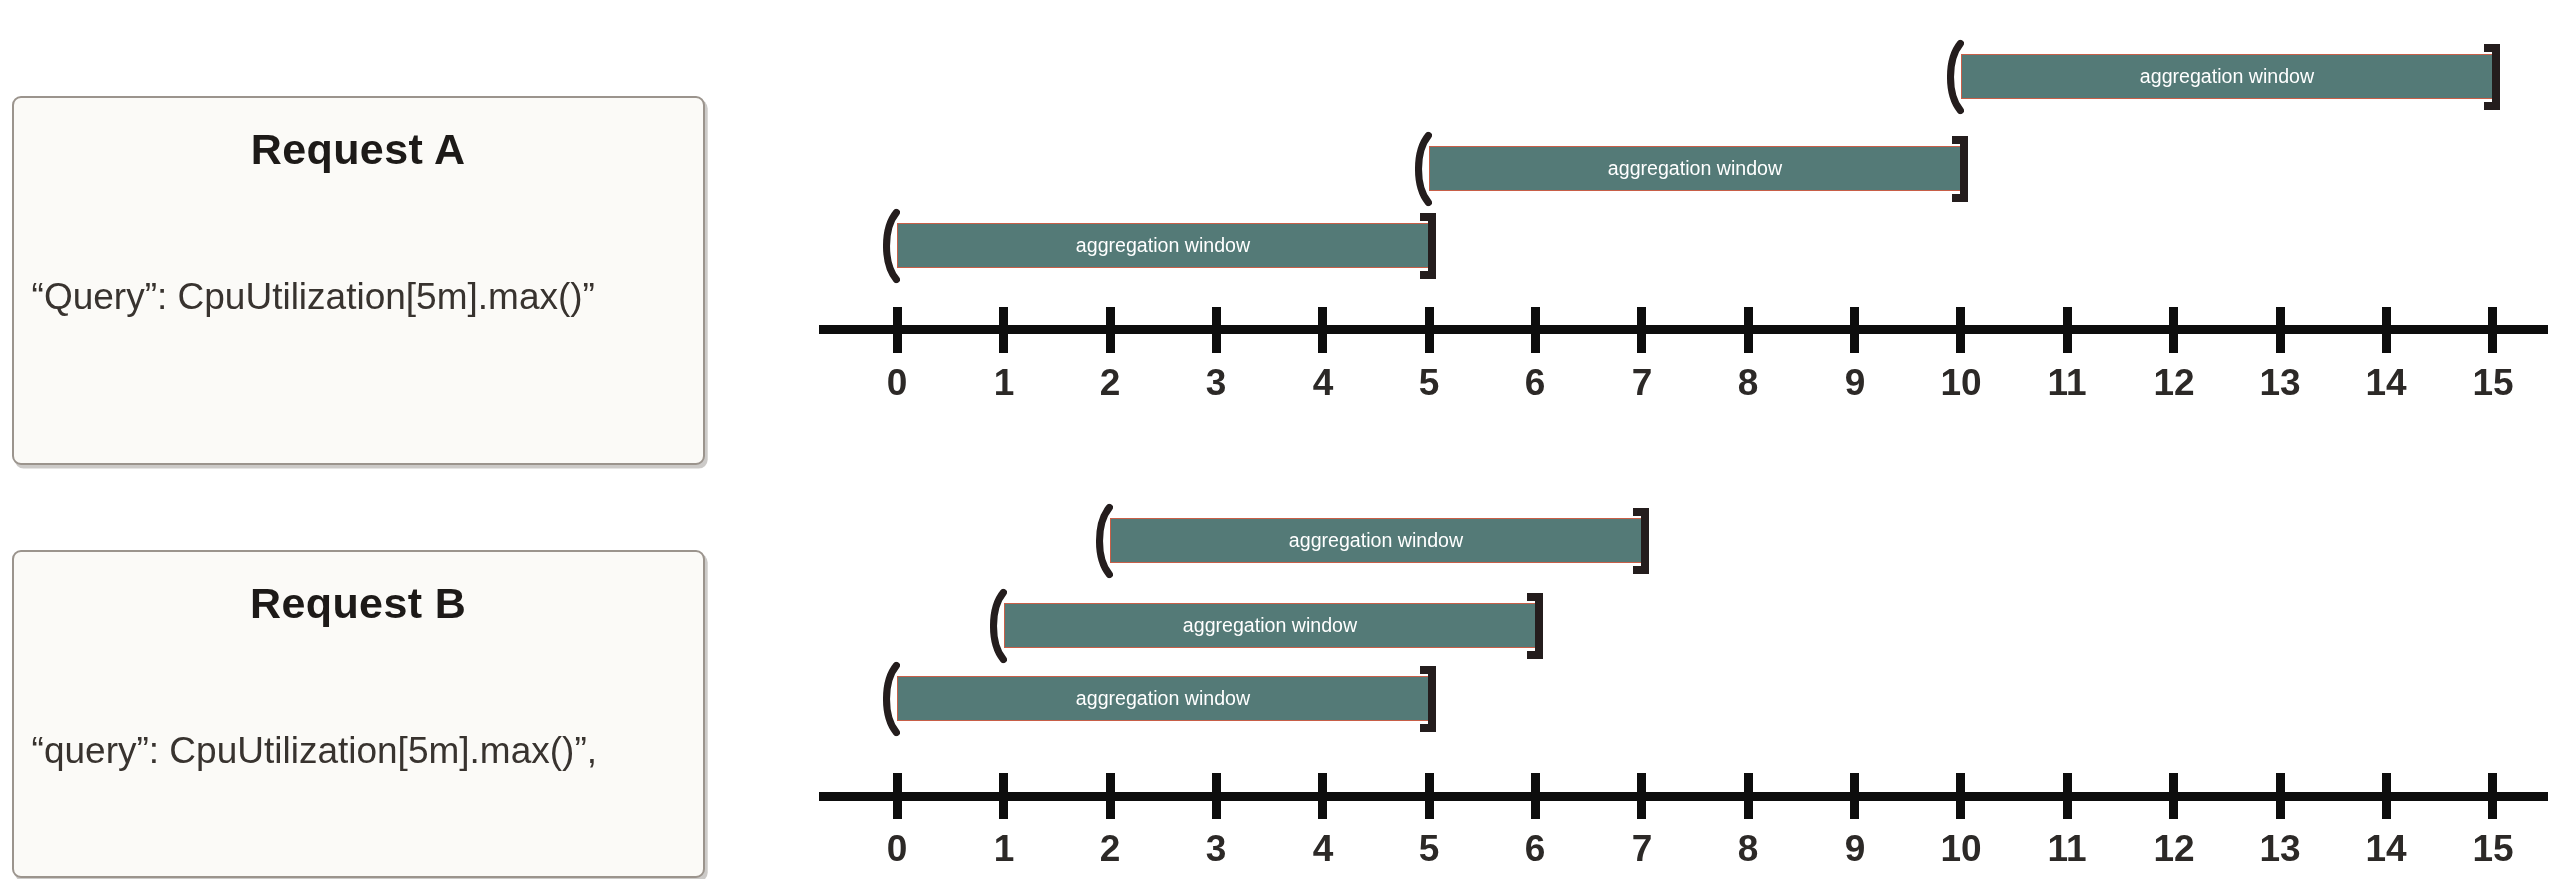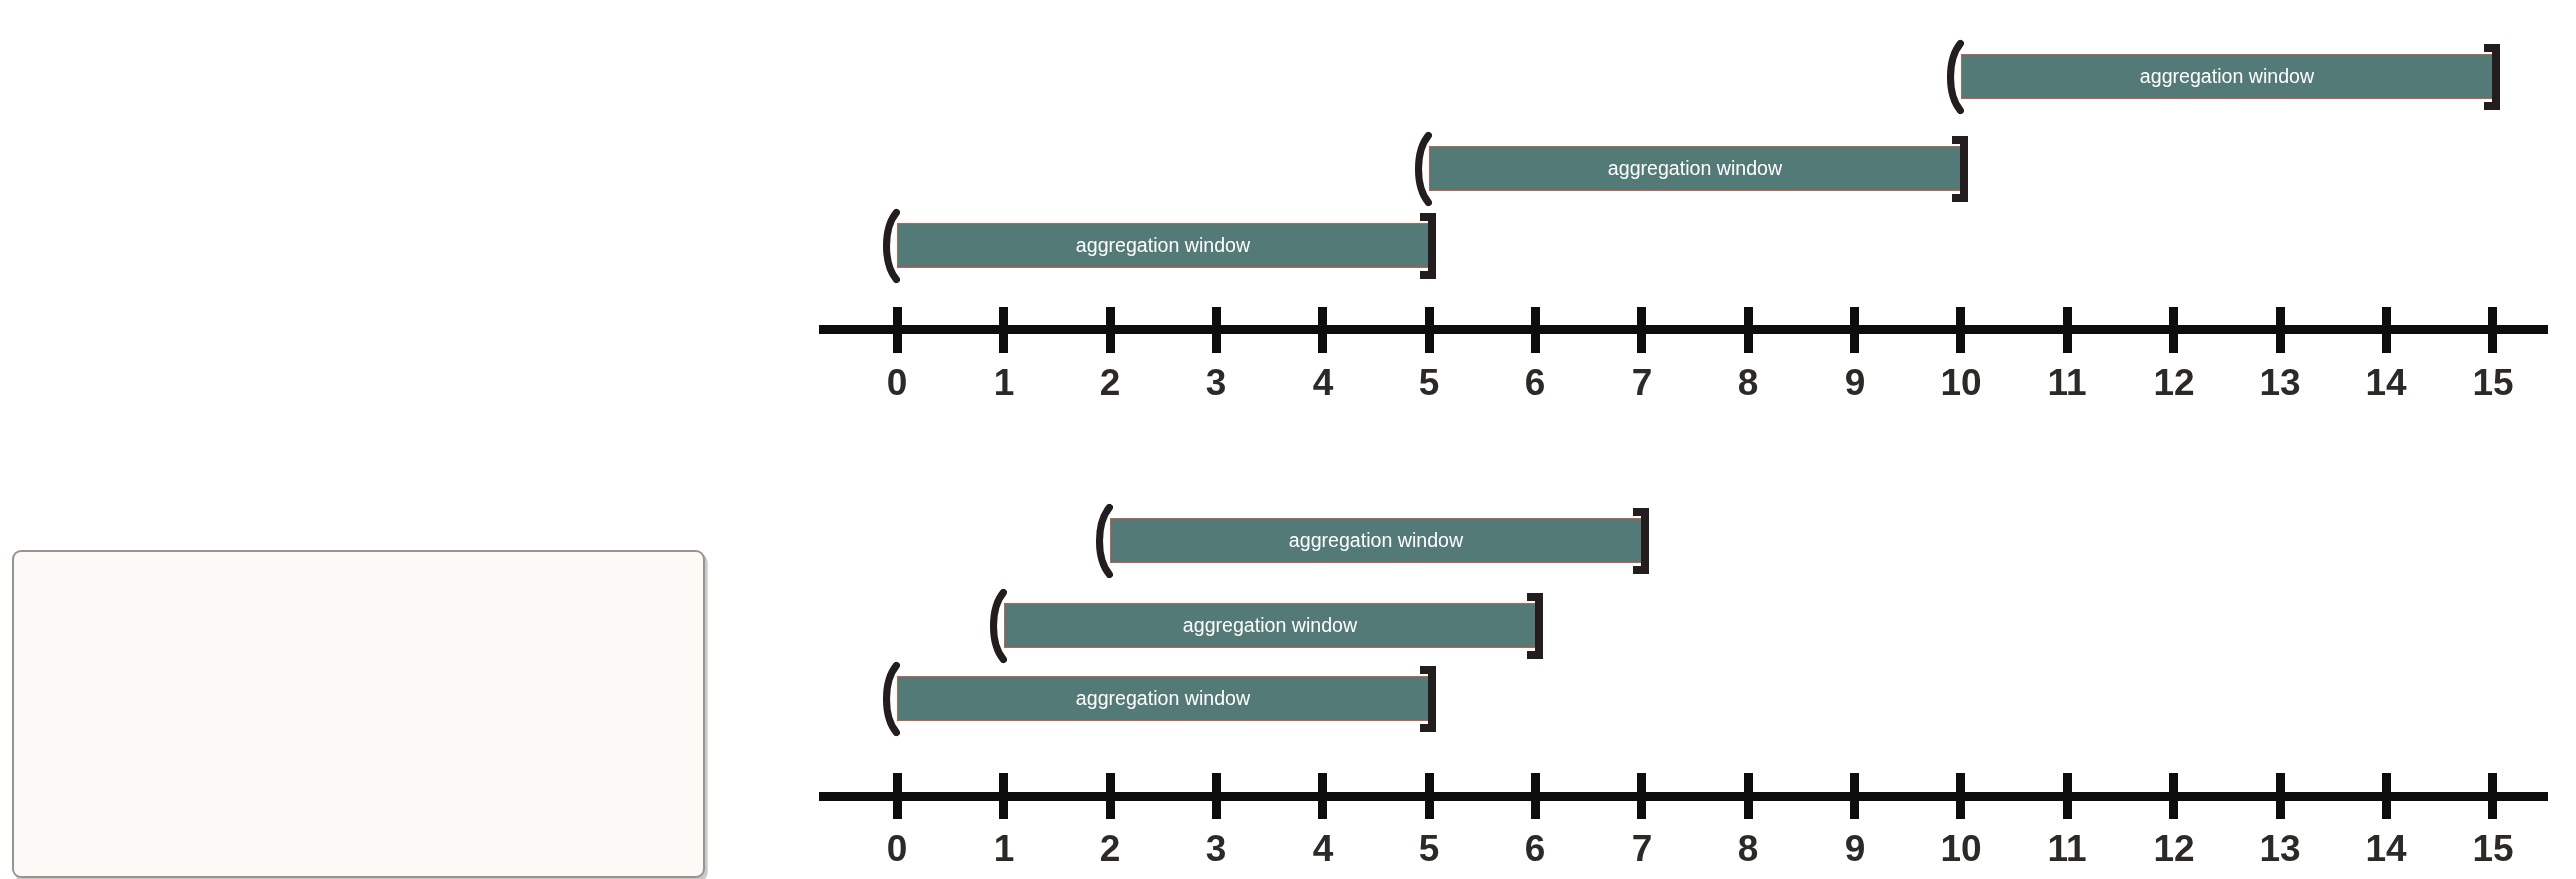--- a/index.html
+++ b/index.html
@@ -46,23 +46,31 @@
   .tick-label{
     position:absolute;transform:translateX(-50%);
     font-size:37px;font-weight:700;color:#2c2927;
   }
 </style>
 </head>
 <body>
 
 <div class="stage">
 
+  <div class="request-box box-a">
+    <div class="box-title">Request A</div>
+    <div class="box-body">
+      <div>“Query”: CpuUtilization[5m].max()”</div>
+    </div>
+  </div>
 
   <div class="request-box box-b">
+    <div class="box-title">Request B</div>
     <div class="box-body">
+      <div>“query”: CpuUtilization[5m].max()”,</div>
     </div>
   </div>
 
   <div class="timeline">
       <div class="bar" style="left: 1961px; width: 532px; top: 42px;">
         <span class="paren"><svg width="23" height="75" viewBox="0 0 26 84">
             <path d="M22 4 C7 22 7 62 22 80" fill="none" stroke="currentColor" stroke-width="8" stroke-linecap="round"></path>
           </svg></span>
         <span class="bar-label">aggregation window</span>
         <span class="bracket"></span>

